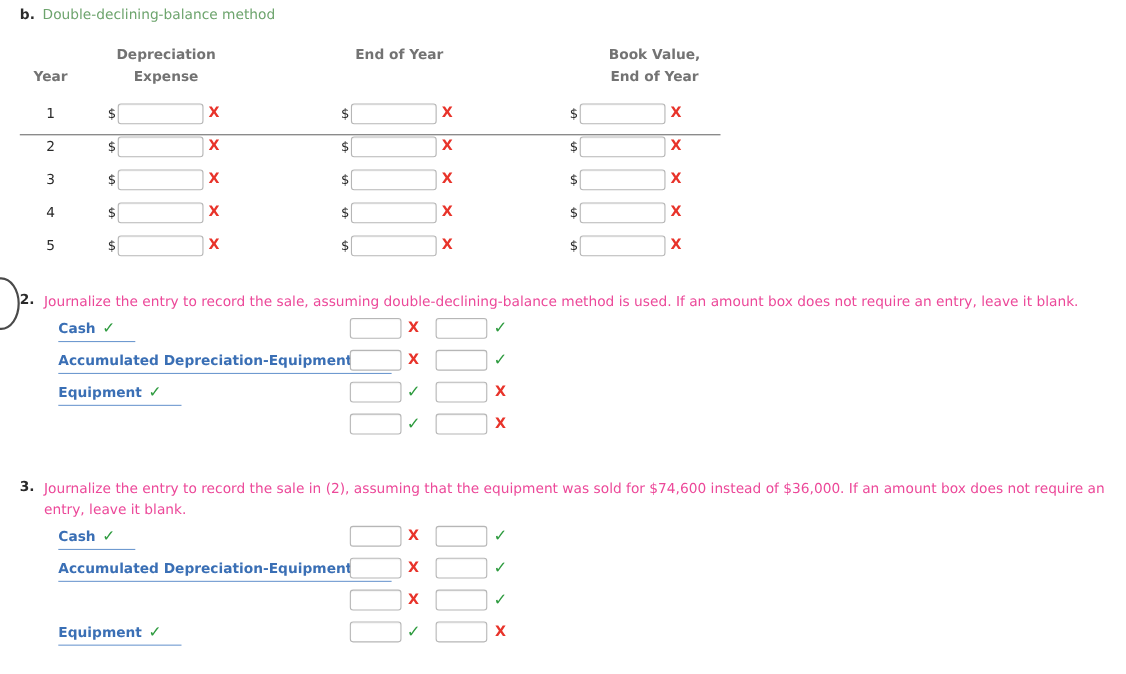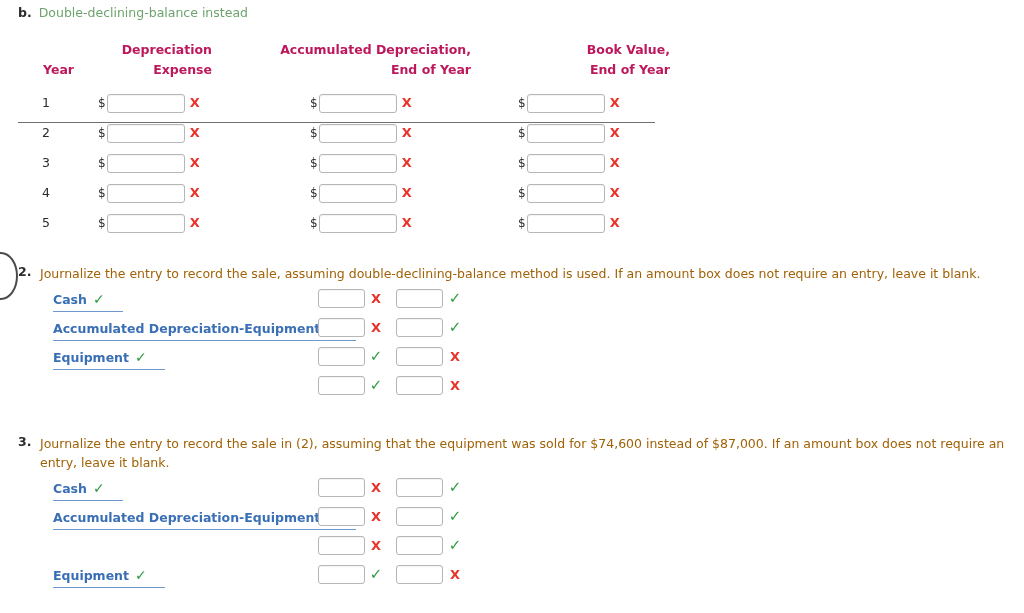--- a/index.html
+++ b/index.html
@@ -43,23 +43,23 @@
     top: 40px;
     width: 700px;
   }
   .dep-head {
     position: relative;
     height: 42px;
   }
   .dep-head .hcell {
     position: absolute;
     font-weight: bold;
-    color: #be185d;
-    font-size: 12.5px;
-    text-align: right;
+    color: #737373;
+    font-size: 12.5px;
+    text-align: center;
     line-height: 20px;
   }
   .hcell .l1 { display: block; }
   .hcell .l2 { display: block; }
 
   #hc-year  { left: 18px;  width: 56px;  top: 20px; }
   #hc-dep   { left: 90px;  width: 122px; top: 0px; }
   #hc-acc   { left: 255px; width: 216px; top: 0px; }
   #hc-book  { left: 520px; width: 150px; top: 0px; }
 
@@ -136,21 +136,21 @@
     font-weight: bold;
     color: #2b2b2b;
     font-size: 12.5px;
   }
   .qtext {
     position: absolute;
     left: 40px;
     top: 0;
     width: 965px;
     font-size: 12.5px;
-    color: #a16207;
+    color: #ec4899;
     line-height: 19px;
   }
 
   
   #annotation-arc {
     left: -16px;
     top: 252px;
     width: 30px;
     height: 44px;
     border: 2px solid #4a4a4a;
@@ -210,35 +210,34 @@
 
   .jd-box { left: 307px; }
   .jd-mark { left: 357px; }
   .jc-box { left: 385px; }
   .jc-mark { left: 436px; }
 </style>
 </head>
 <body>
 
 <div class="abs" id="part-b-heading">
-  <span class="letter">b.</span><span class="title">Double-declining-balance instead</span>
+  <span class="letter">b.</span><span class="title">Double-declining-balance method</span>
 </div>
 
 <div class="abs" id="dep-table">
 
   <div class="dep-head">
     <div class="hcell" id="hc-year">
       <span class="l2">Year</span>
     </div>
     <div class="hcell" id="hc-dep">
       <span class="l1">Depreciation</span>
       <span class="l2">Expense</span>
     </div>
     <div class="hcell" id="hc-acc">
-      <span class="l1">Accumulated Depreciation,</span>
       <span class="l2">End of Year</span>
     </div>
     <div class="hcell" id="hc-book">
       <span class="l1">Book Value,</span>
       <span class="l2">End of Year</span>
     </div>
   </div>
 
   <div id="dep-rule"></div>
 
@@ -348,21 +347,21 @@
   <div class="jrow" style="top:114px">
     <span class="jbox jd-box"></span>
     <span class="jmark chk jd-mark">✓</span>
     <span class="jbox jc-box"></span>
     <span class="jmark x jc-mark">X</span>
   </div>
 </div>
 
 <div class="qblock" style="top:434px">
   <span class="qnum">3.</span>
-  <span class="qtext">Journalize the entry to record the sale in (2), assuming that the equipment was sold for $74,600 instead of $87,000. If an amount box does not require an entry, leave it blank.</span>
+  <span class="qtext">Journalize the entry to record the sale in (2), assuming that the equipment was sold for $74,600 instead of $36,000. If an amount box does not require an entry, leave it blank.</span>
 
   <div class="jrow" style="top:46px">
     <div class="acct">
       <span class="aname">Cash</span><span class="acheck">✓</span><span class="tail"></span>
     </div>
     <span class="jbox jd-box"></span>
     <span class="jmark x jd-mark">X</span>
     <span class="jbox jc-box"></span>
     <span class="jmark chk jc-mark">✓</span>
   </div>

